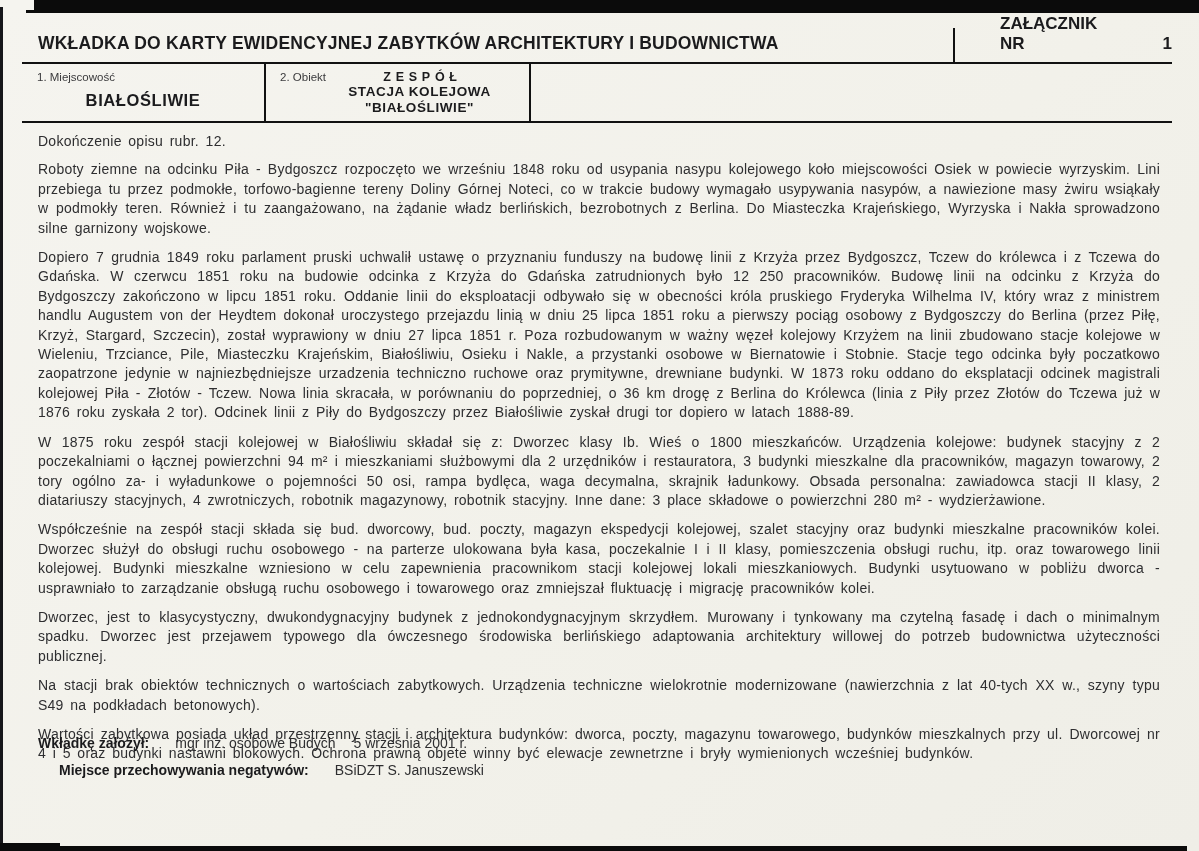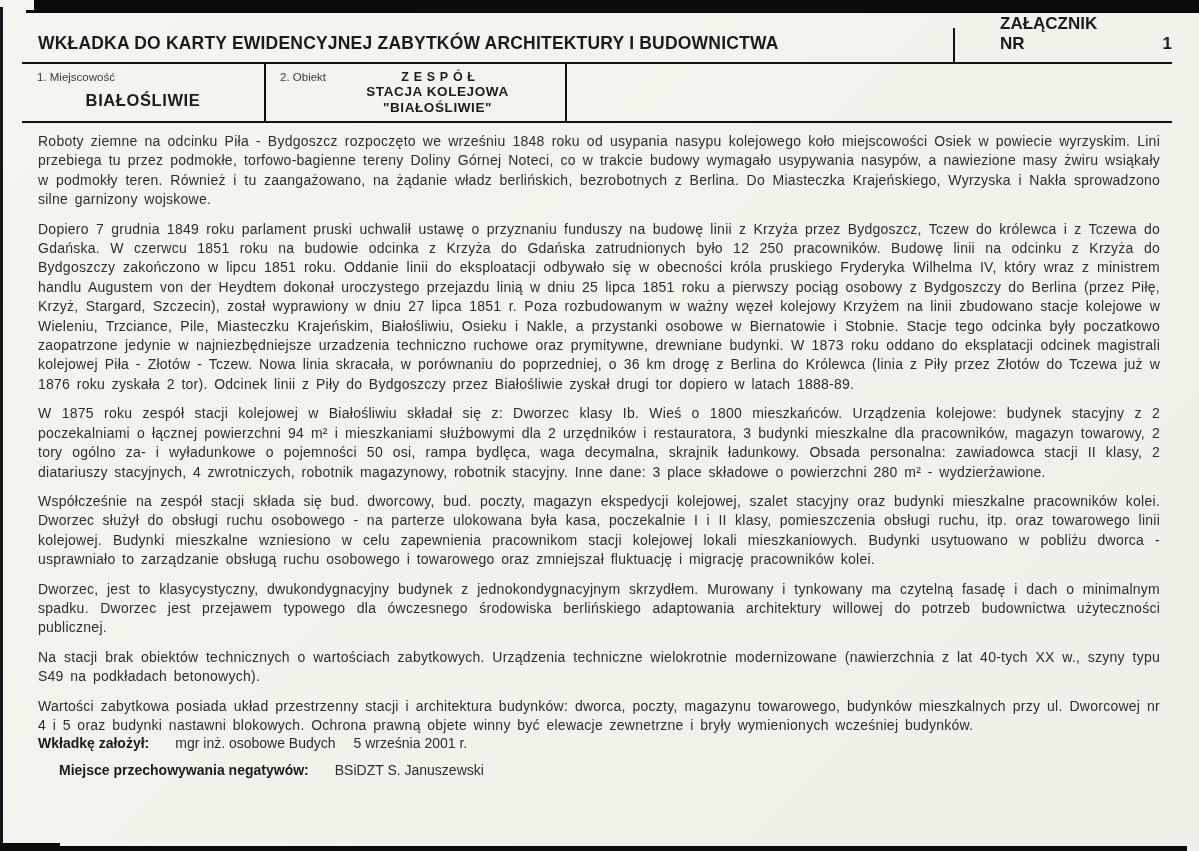--- a/index.html
+++ b/index.html
@@ -43,21 +43,21 @@
     display:flex;
   }
   .cell{position:relative;box-sizing:border-box;}
   .cell-label{font-size:11.5px;color:#3a3a3c;}
   .cell1{width:242px;}
   .cell1 .cell-label{position:absolute;top:7px;left:15px;}
   .cell1-value{
     position:absolute;top:27px;left:0;right:0;text-align:center;
     font-size:16.5px;font-weight:bold;color:#1b1b1d;letter-spacing:.6px;
   }
-  .cell2{width:303px;border-left:2px solid #111;border-right:2px solid #111;text-align:center;}
+  .cell2{width:267px;border-left:2px solid #111;border-right:2px solid #111;text-align:center;}
   .cell2-top{display:flex;align-items:baseline;padding:6px 0 0 14px;}
   .cell2-top .cell-label{white-space:nowrap;}
   .zespol{flex:1;text-align:center;font-size:12.5px;font-weight:bold;color:#1b1b1d;letter-spacing:.38em;margin-right:10px;}
   .cell2-line{font-size:13.5px;font-weight:bold;color:#1b1b1d;letter-spacing:.6px;line-height:16px;padding-left:44px;}
   .cell3{flex:1;}
   .cell3 .cell-label{position:absolute;top:7px;left:18px;font-size:12px;}
   .cell3-value{position:absolute;top:29px;left:18px;font-size:14px;color:#2e2e30;white-space:pre-wrap;}
 
   
   .body{
@@ -105,20 +105,21 @@
       <div class="cell2-top">
         <span class="cell-label">2. Obiekt</span>
         <span class="zespol">ZESPÓŁ</span>
       </div>
       <div class="cell2-line">STACJA KOLEJOWA</div>
       <div class="cell2-line">"BIAŁOŚLIWIE"</div>
     </div>
   </div>
 
   <div class="body">
+    <div class="body-heading">Dokończenie opisu rubr. 12.</div>
     <p>Roboty ziemne na odcinku Piła - Bydgoszcz rozpoczęto we wrześniu 1848 roku od usypania nasypu kolejowego koło miejscowości Osiek w powiecie wyrzyskim. Lini przebiega tu przez podmokłe, torfowo-bagienne tereny Doliny Górnej Noteci, co w trakcie budowy wymagało usypywania nasypów, a nawiezione masy żwiru wsiąkały w  podmokły teren. Również i tu zaangażowano, na żądanie władz berlińskich, bezrobotnych z Berlina. Do Miasteczka Krajeńskiego, Wyrzyska i Nakła sprowadzono silne garnizony wojskowe.</p>
     <p>Dopiero 7 grudnia 1849 roku parlament pruski uchwalił ustawę o przyznaniu funduszy na budowę linii z Krzyża przez Bydgoszcz, Tczew do królewca i z Tczewa do Gdańska. W czerwcu 1851 roku na budowie odcinka z Krzyża do Gdańska zatrudnionych było 12 250 pracowników. Budowę linii na odcinku z Krzyża do Bydgoszczy zakończono w lipcu 1851 roku. Oddanie linii do eksploatacji odbywało się w obecności króla pruskiego Fryderyka Wilhelma IV, który wraz z ministrem handlu Augustem von der Heydtem dokonał uroczystego przejazdu linią w dniu 25 lipca 1851 roku a pierwszy pociąg osobowy z Bydgoszczy do Berlina (przez Piłę, Krzyż, Stargard, Szczecin), został wyprawiony w dniu 27 lipca 1851 r. Poza rozbudowanym w ważny węzeł kolejowy Krzyżem na linii zbudowano stacje kolejowe w Wieleniu, Trzciance, Pile, Miasteczku Krajeńskim, Białośliwiu, Osieku i Nakle, a przystanki osobowe w Biernatowie i Stobnie. Stacje tego odcinka były poczatkowo zaopatrzone jedynie w najniezbędniejsze urzadzenia techniczno ruchowe oraz prymitywne, drewniane budynki. W 1873 roku oddano do eksplatacji odcinek magistrali kolejowej Piła - Złotów - Tczew. Nowa linia skracała, w porównaniu do poprzedniej, o 36 km drogę z Berlina do Królewca (linia z Piły przez Złotów do Tczewa już w 1876 roku zyskała 2 tor).  Odcinek linii z Piły do Bydgoszczy przez Białośliwie zyskał drugi tor dopiero w latach 1888-89.</p>
     <p>W 1875 roku zespół stacji kolejowej w Białośliwiu składał się z: Dworzec klasy Ib. Wieś o 1800 mieszkańców. Urządzenia kolejowe: budynek stacyjny z 2 poczekalniami o łącznej powierzchni 94 m² i mieszkaniami służbowymi dla 2 urzędników i restauratora, 3 budynki mieszkalne dla pracowników, magazyn towarowy, 2 tory ogólno za- i wyładunkowe o pojemności 50 osi, rampa bydlęca, waga decymalna, skrajnik ładunkowy. Obsada personalna: zawiadowca stacji II klasy, 2 diatariuszy stacyjnych, 4 zwrotniczych, robotnik magazynowy, robotnik stacyjny. Inne dane: 3 place składowe o powierzchni 280 m² - wydzierżawione.</p>
     <p>Współcześnie na zespół stacji składa się bud. dworcowy, bud. poczty, magazyn ekspedycji kolejowej, szalet stacyjny oraz budynki mieszkalne pracowników kolei. Dworzec służył do obsługi ruchu osobowego - na parterze ulokowana była kasa, poczekalnie I i II klasy, pomieszczenia obsługi ruchu, itp. oraz towarowego linii kolejowej. Budynki mieszkalne wzniesiono w celu zapewnienia pracownikom stacji kolejowej lokali mieszkaniowych. Budynki usytuowano w pobliżu dworca - usprawniało to zarządzanie obsługą ruchu osobowego i towarowego oraz zmniejszał fluktuację i migrację pracowników kolei.</p>
     <p>Dworzec, jest to klasycystyczny, dwukondygnacyjny budynek z jednokondygnacyjnym skrzydłem. Murowany i tynkowany ma czytelną fasadę i dach o minimalnym spadku. Dworzec jest przejawem typowego dla ówczesnego środowiska berlińskiego adaptowania architektury willowej do potrzeb budownictwa użyteczności publicznej.</p>
     <p>Na stacji brak obiektów technicznych o wartościach zabytkowych. Urządzenia techniczne wielokrotnie modernizowane (nawierzchnia z lat 40-tych XX w., szyny typu S49 na podkładach betonowych).</p>
     <p>Wartości zabytkowa posiada układ przestrzenny stacji i architektura budynków: dworca, poczty, magazynu towarowego, budynków mieszkalnych przy ul. Dworcowej nr 4 i 5 oraz budynki nastawni blokowych. Ochrona prawną objete winny być elewacje zewnetrzne i bryły wymienionych wcześniej budynków.</p>
   </div>
 
   <div class="footer">

